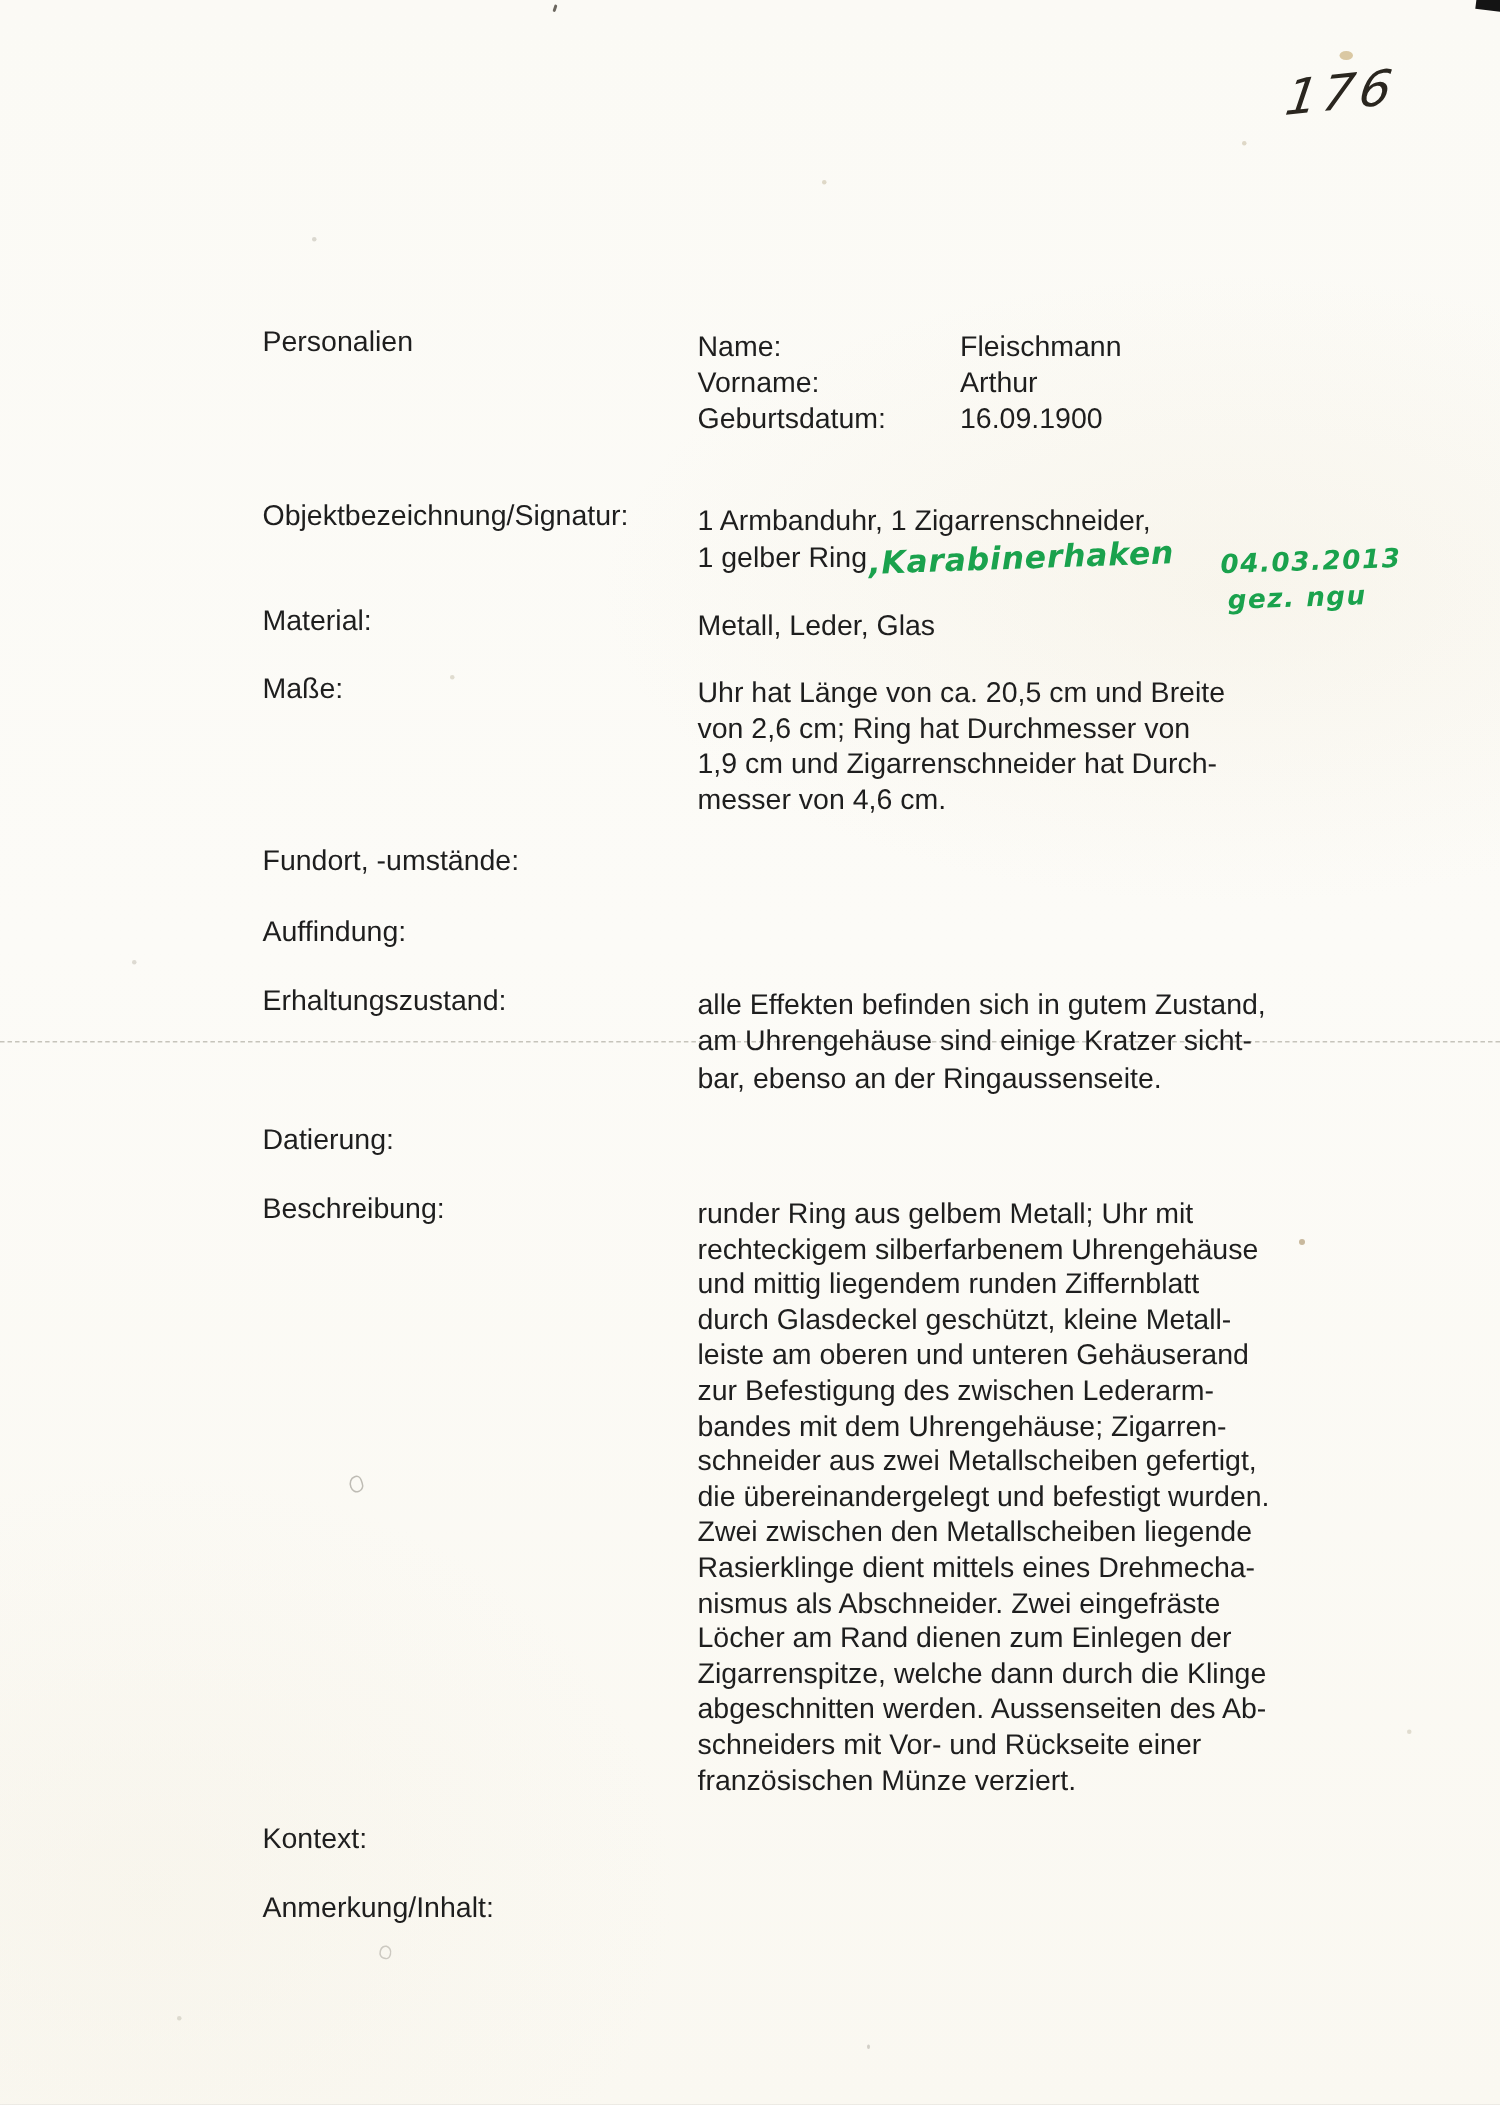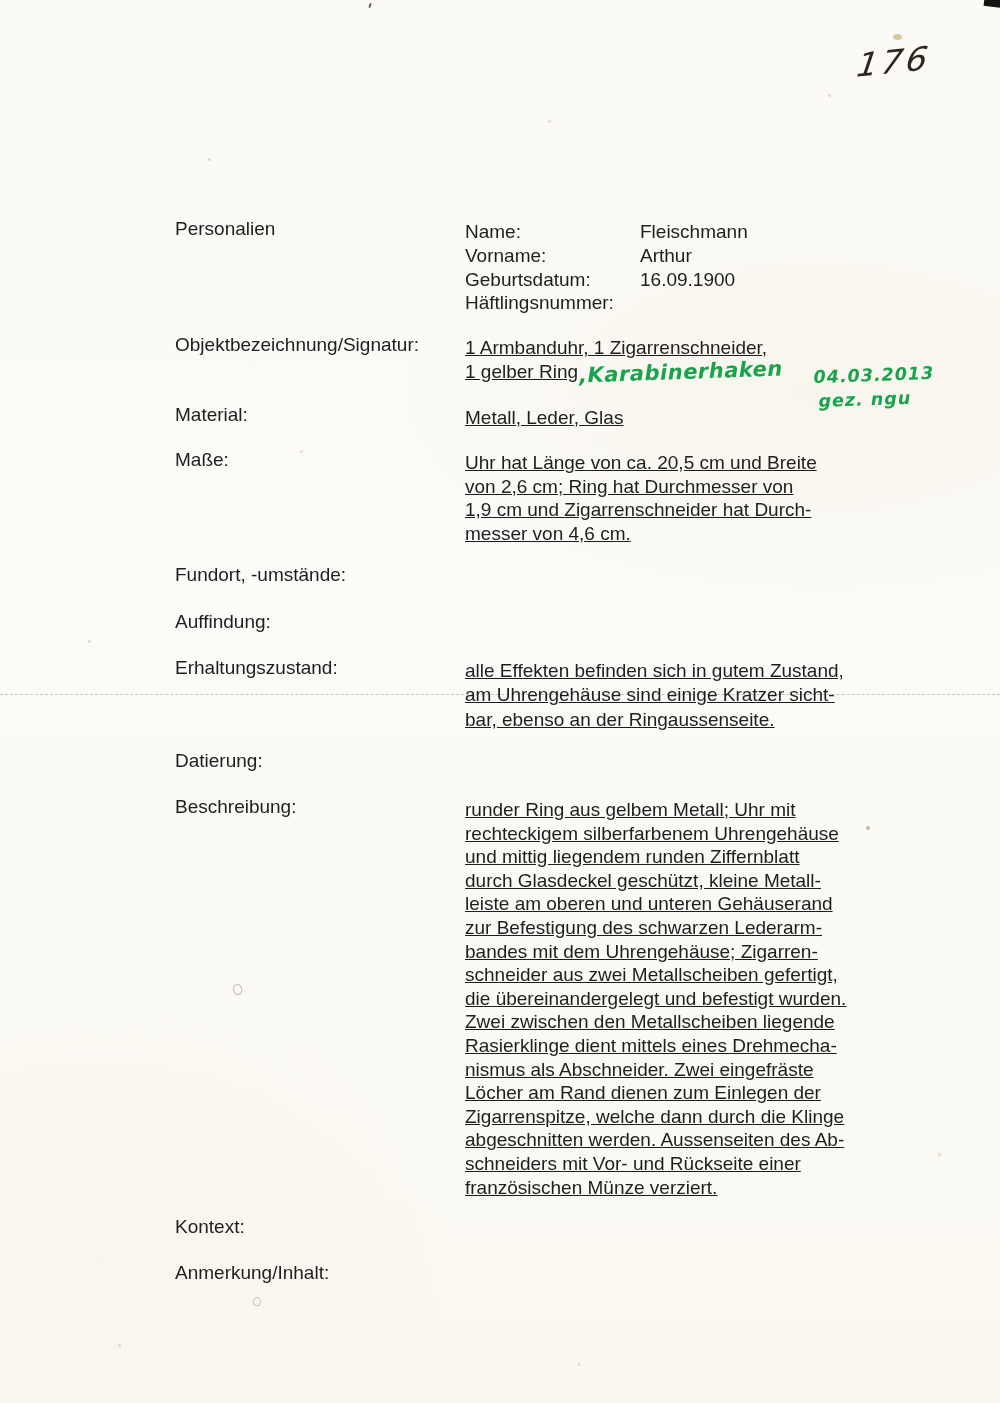--- a/index.html
+++ b/index.html
@@ -11,21 +11,21 @@
     font-family:"Liberation Sans", sans-serif;
     color:#1e1e1e;
     background:
       radial-gradient(ellipse 600px 300px at 82% 28%, rgba(231,219,190,0.18), transparent 70%),
       radial-gradient(ellipse 500px 400px at 10% 90%, rgba(240,235,220,0.25), transparent 70%),
       linear-gradient(180deg,#fbfaf5 0%,#fcfbf7 45%,#faf8f1 100%);
   }
   .sec{position:absolute;left:0;right:0;}
   .lbl{position:absolute;left:175px;top:12px;font-size:19px;white-space:nowrap;}
   .val{position:absolute;left:465px;top:14px;font-size:19px;}
-  .val .ln{line-height:23.6px;white-space:nowrap;text-decoration:underline;}
+  .val .ln{line-height:23.6px;white-space:nowrap;}
   .prow{line-height:23.8px;white-space:nowrap;}
   .pkey{display:inline-block;width:175px;}
   .pval{display:inline-block;}
   .hand{font-family:"DejaVu Sans", sans-serif;font-style:italic;}
   .green{color:var(--ink-green,#1aa24d);}
   .pageno{
     position:absolute;top:42px;left:858px;
     font-size:33px;color:#2a261f;letter-spacing:3px;
     transform:skewX(-14deg) rotate(-6deg);
   }
@@ -95,23 +95,20 @@
     <div class="val">
       <div class="prow">
         <span class="pkey">Name:</span><span class="pval">Fleischmann</span>
       </div>
       <div class="prow">
         <span class="pkey">Vorname:</span><span class="pval">Arthur</span>
       </div>
       <div class="prow">
         <span class="pkey">Geburtsdatum:</span><span class="pval">16.09.1900</span>
       </div>
-      <div class="prow">
-        <span class="pkey">Häftlingsnummer:</span><span class="pval"></span>
-      </div>
     </div>
   </div>
 
   <div class="sec" style="top:322px">
     <div class="lbl">Objektbezeichnung/Signatur:</div>
     <div class="val">
       <div class="ln">1 Armbanduhr, 1 Zigarrenschneider,</div>
       <div class="ln"><span>1 gelber Ring</span><span class="hand green inline-annot">,Karabinerhaken</span></div>
     </div>
   </div>
@@ -160,21 +157,21 @@
   </div>
 
   <div class="sec" style="top:784px">
     <div class="lbl">Beschreibung:</div>
     <div class="val">
       <div class="ln">runder Ring aus gelbem Metall; Uhr mit</div>
       <div class="ln">rechteckigem silberfarbenem Uhrengehäuse</div>
       <div class="ln">und mittig liegendem runden Ziffernblatt</div>
       <div class="ln">durch Glasdeckel geschützt, kleine Metall-</div>
       <div class="ln">leiste am oberen und unteren Gehäuserand</div>
-      <div class="ln">zur Befestigung des schwarzen Lederarm-</div>
+      <div class="ln">zur Befestigung des zwischen Lederarm-</div>
       <div class="ln">bandes mit dem Uhrengehäuse; Zigarren-</div>
       <div class="ln">schneider aus zwei Metallscheiben gefertigt,</div>
       <div class="ln">die übereinandergelegt und befestigt wurden.</div>
       <div class="ln">Zwei zwischen den Metallscheiben liegende</div>
       <div class="ln">Rasierklinge dient mittels eines Drehmecha-</div>
       <div class="ln">nismus als Abschneider. Zwei eingefräste</div>
       <div class="ln">Löcher am Rand dienen zum Einlegen der</div>
       <div class="ln">Zigarrenspitze, welche dann durch die Klinge</div>
       <div class="ln">abgeschnitten werden. Aussenseiten des Ab-</div>
       <div class="ln">schneiders mit Vor- und Rückseite einer</div>

